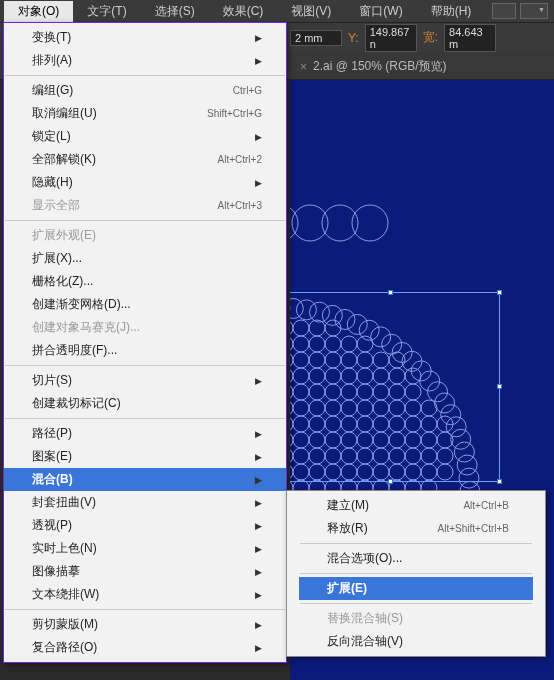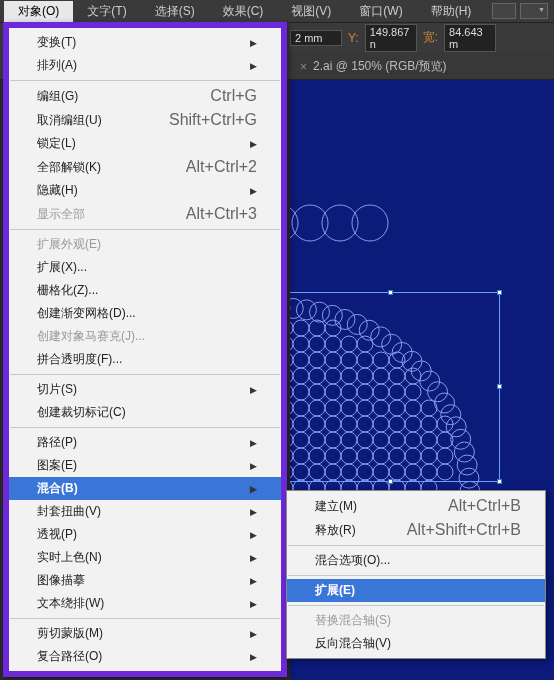--- a/index.html
+++ b/index.html
@@ -15,29 +15,29 @@
 .cb-label{color:#ddd;padding:0 2px;}
 .cb-label.orange{color:#d18838;}
 .cb-input{background:#222;border:1px solid #555;color:#ddd;padding:1px 4px;width:52px;font-size:11px;}
 .tabs{height:28px;background:#383838;display:flex;align-items:flex-end;padding-left:290px;border-bottom:1px solid #222;}
 .tab{padding:4px 10px;color:#bbb;font-size:11px;display:flex;align-items:center;gap:6px;}
 .tab .x{color:#888;}
 .canvas-area{position:absolute;top:80px;left:290px;right:0;bottom:0;background:#0c1a7a;overflow:hidden;}
 .blend-art{position:absolute;top:118px;left:0;right:0;bottom:0;}
 .selection-box{position:absolute;top:212px;left:-8px;width:218px;height:190px;border:1px solid #6aa0ff;}
 .selection-handle{position:absolute;width:5px;height:5px;background:#fff;border:1px solid #3a7bd5;}
-.dropdown{position:absolute;top:22px;left:3px;width:284px;background:#f2f2f2;border:6px solid #6d28d9;box-shadow:2px 2px 6px rgba(0,0,0,0.4);padding:3px 0;}
+.dropdown{position:absolute;top:22px;left:3px;width:284px;background:#f2f2f2;border:1px solid #6d28d9;box-shadow:2px 2px 6px rgba(0,0,0,0.4);padding:3px 0;}
 .menu-item{display:flex;align-items:center;padding:3px 24px 3px 28px;color:#222;cursor:pointer;min-height:20px;}
 .menu-item.disabled{color:#999;}
 .menu-item.highlighted{background:#3a75d8;color:#fff;font-weight:bold;}
 .menu-label{flex:1;}
-.menu-shortcut{color:#666;font-size:16px;}
+.menu-shortcut{color:#666;font-size:10px;}
 .menu-arrow{margin-left:8px;font-size:9px;color:#333;}
 .menu-sep{height:1px;background:#c8c8c8;margin:3px 1px;}
-.submenu{position:absolute;top:490px;left:286px;width:260px;background:#f2f2f2;border:1px solid #888;box-shadow:2px 2px 6px rgba(0,0,0,0.4);padding:3px 0;}
+.submenu{position:absolute;top:490px;left:286px;width:260px;background:#f2f2f2;border:1px solid #888;box-shadow:2px 2px 6px rgba(0,0,0,0.4);padding:3px 12px;}
 svg circle{fill:none;stroke:#8a9be8;stroke-width:1;}
 </style>
 </head>
 <body>
 
 <div class="menubar">
   <div class="menubar-item active">对象(O)</div>
   <div class="menubar-item">文字(T)</div>
   <div class="menubar-item">选择(S)</div>
   <div class="menubar-item">效果(C)</div>

